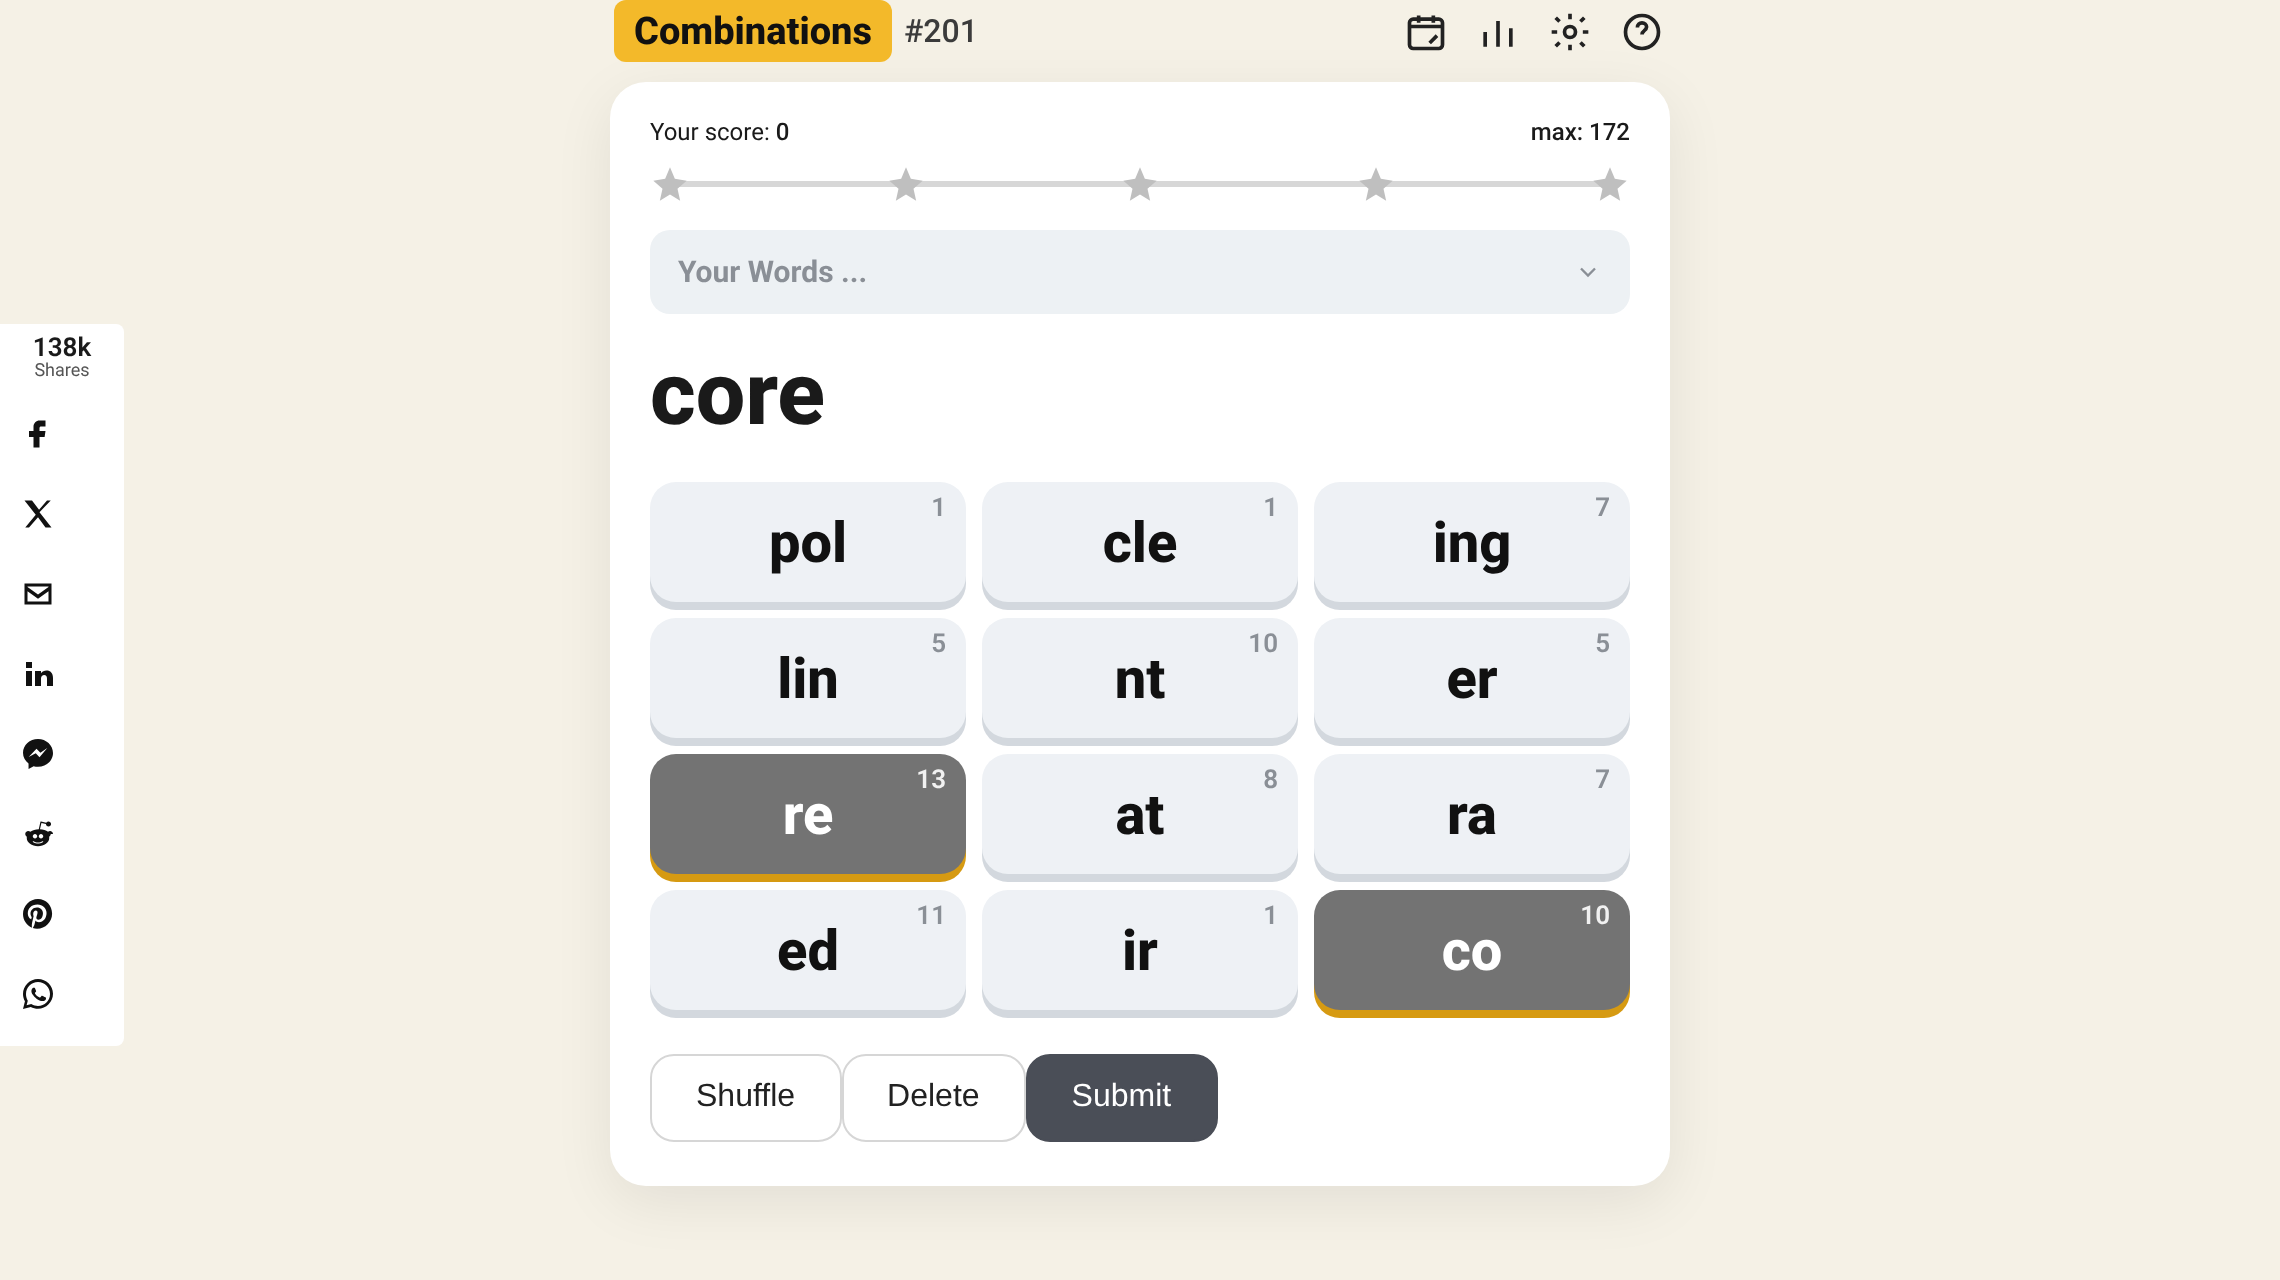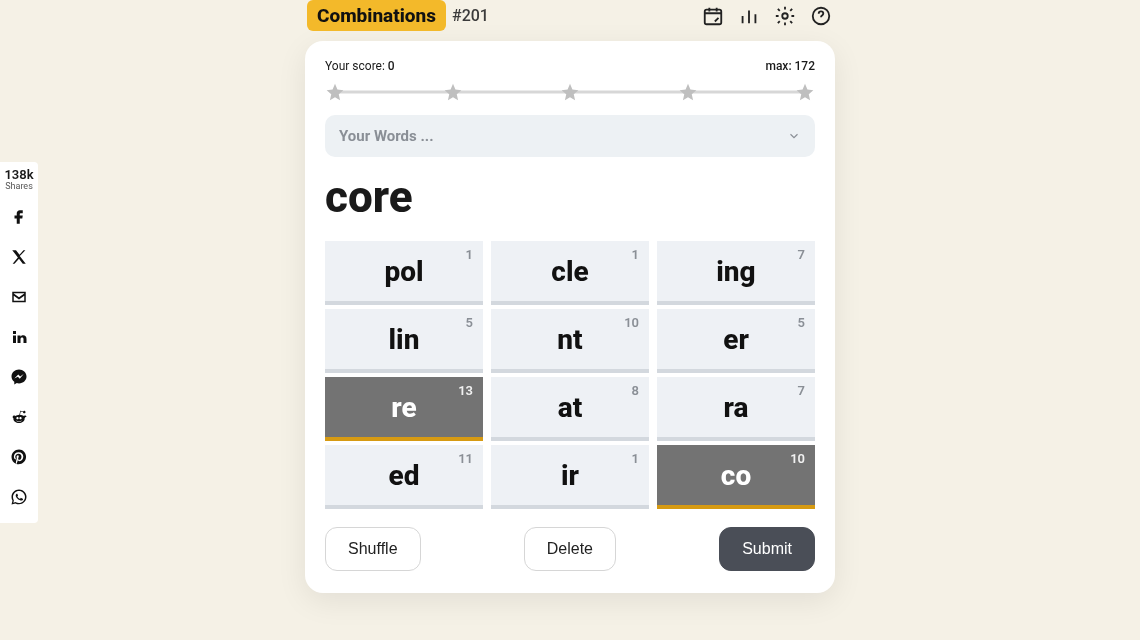--- a/index.html
+++ b/index.html
@@ -9,21 +9,21 @@
     font-family: -apple-system, BlinkMacSystemFont, "Segoe UI", Roboto, Arial, sans-serif;
     position: relative;
     color: #1a1a1a;
   }
 
   
   .share-sidebar {
     position: absolute;
     left: 0;
     top: 162px;
-    width: 38px;
+    width: 62px;
     background: #fff;
     border-radius: 0 4px 4px 0;
     text-align: center;
     padding: 4px 0 6px 0;
   }
   .share-count { font-size: 13px; font-weight: 600; line-height: 1; margin-top: 2px; }
   .share-count-label { font-size: 9px; color: #555; margin-bottom: 6px; }
   .share-btn {
     width: 38px; height: 40px;
     display: flex; align-items: center; justify-content: center;
@@ -120,21 +120,21 @@
   .tile-grid {
     display: grid;
     grid-template-columns: repeat(3, 1fr);
     gap: 8px;
     margin-bottom: 22px;
   }
   .tile {
     position: relative;
     height: 60px;
     background: #eef1f5;
-    border-radius: 0;
+    border-radius: 13px;
     box-shadow: 0 4px 0 0 #d3d8de;
     display: flex;
     align-items: center;
     justify-content: center;
     font-size: 28px;
     font-weight: 800;
     color: #111;
     cursor: pointer;
     user-select: none;
   }
@@ -146,21 +146,21 @@
   .tile .count {
     position: absolute;
     top: 6px; right: 10px;
     font-size: 13px;
     font-weight: 600;
     color: #8a8f96;
   }
   .tile.active .count { color: rgba(255,255,255,0.9); }
 
   
-  .actions { display: flex; gap: 12px; justify-content: space-between; }
+  .actions { display: flex; justify-content: flex-start; }
   .btn {
     padding: 12px 22px;
     border-radius: 12px;
     font-size: 16px;
     font-weight: 500;
     cursor: pointer;
     border: 1px solid #d6d6d6;
     background: #fff;
     color: #222;
   }

